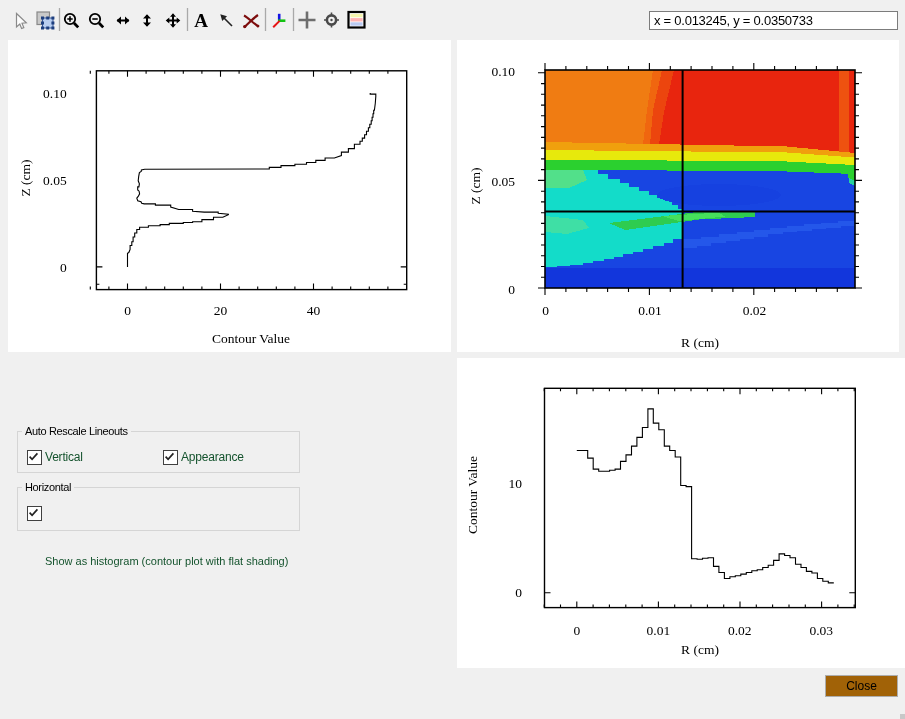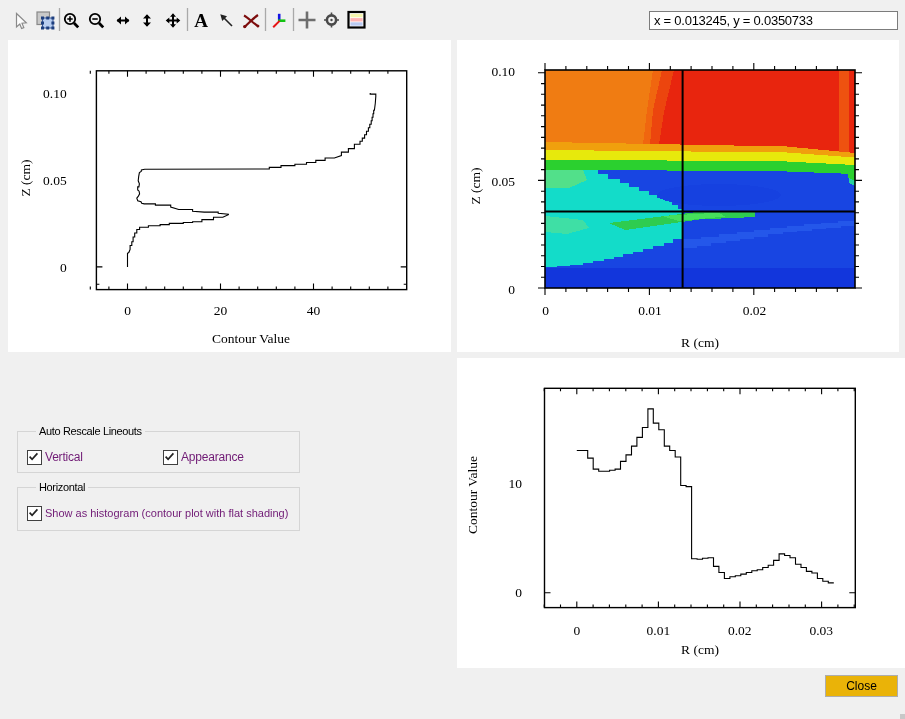--- a/index.html
+++ b/index.html
@@ -1,24 +1,24 @@
 <!DOCTYPE html>
 <html><head><meta charset="utf-8"><title>Lineout</title>
 <style>
 html,body{margin:0;padding:0;}
 body{width:905px;height:719px;background:#f0f0f0;font-family:"Liberation Sans",sans-serif;position:relative;overflow:hidden;}
 .panel{position:absolute;background:#fff;}
 .readout{position:absolute;left:649px;top:11px;width:243px;height:17px;background:#fff;border:1px solid #7c7c7c;font-size:13px;letter-spacing:-0.25px;color:#000;padding-left:4px;line-height:17px;}
 .grp{position:absolute;border:1px solid #d5d5d5;background:#f0f0f0;}
-.grp .ttl{position:absolute;top:-7px;left:18px;background:#f0f0f0;padding:0 3px;font-size:11px;letter-spacing:-0.35px;color:#000;white-space:nowrap;}
+.grp .ttl{position:absolute;top:-7px;left:4px;background:#f0f0f0;padding:0 3px;font-size:11px;letter-spacing:-0.35px;color:#000;white-space:nowrap;}
 .cb{position:absolute;width:13px;height:13px;background:#fff;border:1px solid #404040;}
 .cb svg{position:absolute;left:-1px;top:-1px;}
-.cblab{position:absolute;font-size:12px;letter-spacing:-0.2px;color:#701a75;white-space:nowrap;}
-.cblab.long{font-size:11px;letter-spacing:0px;}
-.closebtn{position:absolute;left:825px;top:675px;width:73px;height:22px;background:#eab308;border:1px solid #adadad;font-size:12px;color:#000;text-align:center;line-height:20px;box-sizing:border-box;}
+.cblab{position:absolute;font-size:12px;letter-spacing:-0.2px;color:#14532d;white-space:nowrap;}
+.cblab.long{font-size:11px;letter-spacing:0px;margin-top:48px;}
+.closebtn{position:absolute;left:825px;top:675px;width:73px;height:22px;background:#a16207;border:1px solid #adadad;font-size:12px;color:#000;text-align:center;line-height:20px;box-sizing:border-box;}
 </style></head>
 <body>
 <div style="position:absolute;left:0;top:0"><svg width="905" height="38" viewBox="0 0 905 38">
 
 <path d="M16.5,13.5 L16.5,27 L19.8,24 L21.6,28.5 L23.8,27.6 L22,23.2 L26.3,22.8 Z" fill="#fcfcfc" stroke="#8a8a8a" stroke-width="1.2"></path>
 
 <rect x="37" y="12" width="12.5" height="12.5" fill="#c9c9c9" stroke="#888" stroke-width="1.2"></rect>
 <rect x="42.5" y="18" width="10.5" height="10" fill="#b9cef0" stroke="#3a5a9a" stroke-width="1"></rect>
 <g fill="#1e3f7f">
 <rect x="41" y="16.5" width="3" height="3"></rect>

